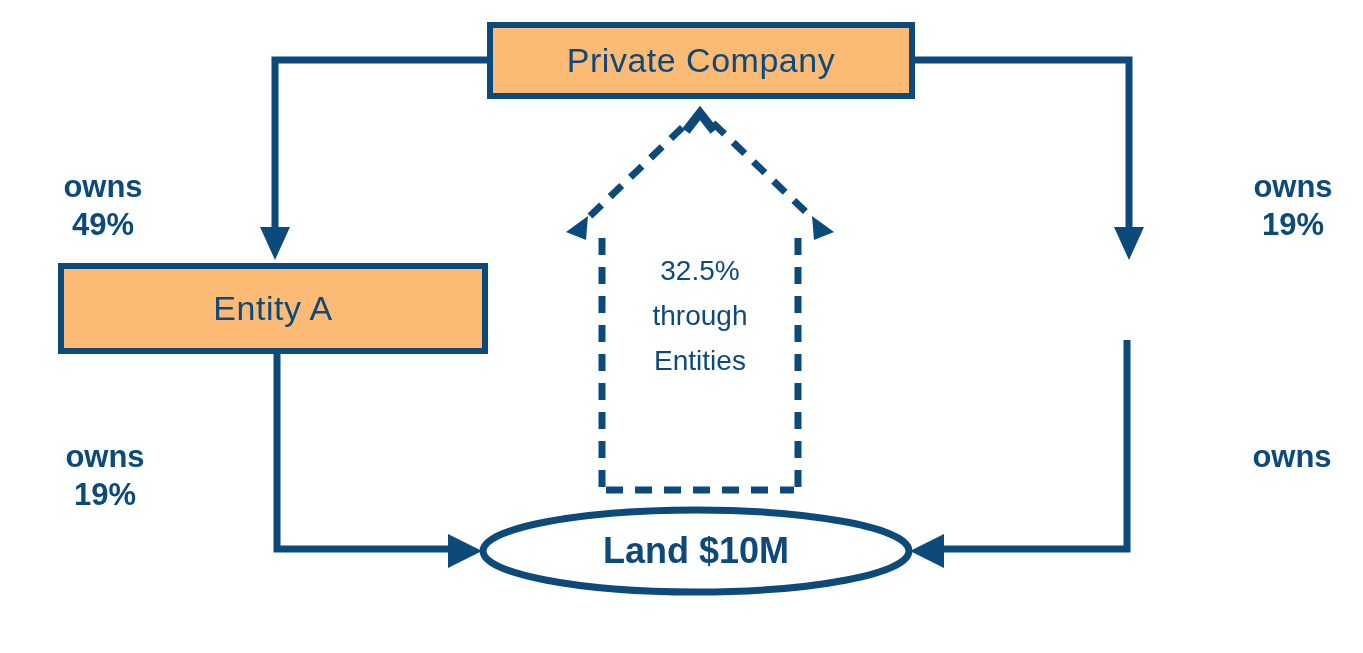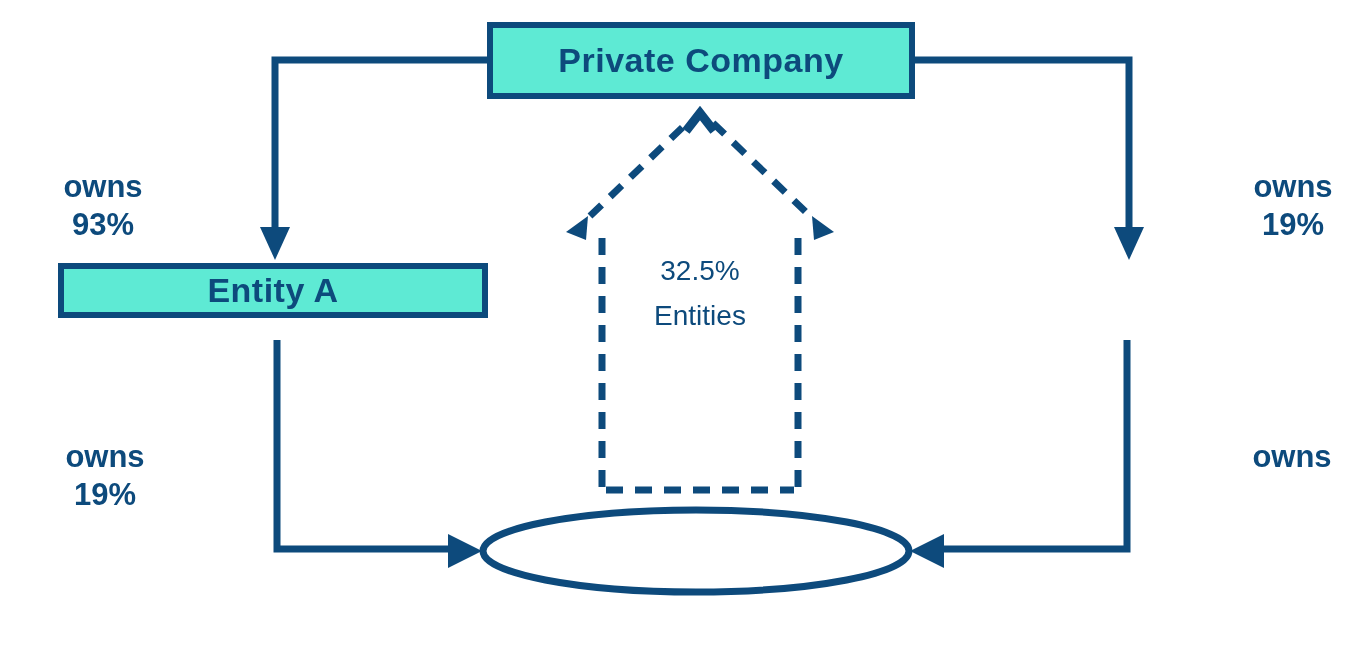--- a/index.html
+++ b/index.html
@@ -18,30 +18,30 @@
   }
   .layer {
     position: absolute;
     left: 0;
     top: 0;
   }
   .box {
     position: absolute;
     box-sizing: border-box;
     border: 6px solid #0d4a7c;
-    background: #5eead4;
+    background: #fdba74;
     display: flex;
     align-items: center;
     justify-content: center;
-    font-weight: bold;
+    font-weight: normal;
     font-size: 34px;
     letter-spacing: 0.5px;
   }
   .box-pc { left: 487px; top: 22px;  width: 428px; height: 77px; }
-  .box-a  { left: 58px;  top: 263px; width: 430px; height: 55px; justify-content: center; }
+  .box-a  { left: 58px;  top: 263px; width: 430px; height: 91px; justify-content: center; }
   .box-b  { left: 912px; top: 263px; width: 428px; height: 77px; }
 
   .owns-label {
     position: absolute;
     width: 140px;
     text-align: center;
     font-weight: bold;
     font-size: 31px;
     line-height: 38px;
     margin-top: 24px;
@@ -118,38 +118,42 @@
 
   <div class="box box-pc">
     <span>Private Company</span>
   </div>
 
   <div class="box box-a">
     <span>Entity A</span>
   </div>
 
 
+  <div class="land-label">
+    <span>Land $10M</span>
+  </div>
 
   <div class="owns-label owns-tl">
     <div>owns</div>
-    <div>93%</div>
+    <div>49%</div>
   </div>
 
   <div class="owns-label owns-tr">
     <div>owns</div>
     <div>19%</div>
   </div>
 
   <div class="owns-label owns-bl">
     <div>owns</div>
     <div>19%</div>
   </div>
 
   <div class="owns-label owns-br">
     <div>owns</div>
   </div>
 
   <div class="entitlement">
     <div>32.5%</div>
+    <div>through</div>
     <div>Entities</div>
   </div>
 
 </div>
 
 </body></html>

